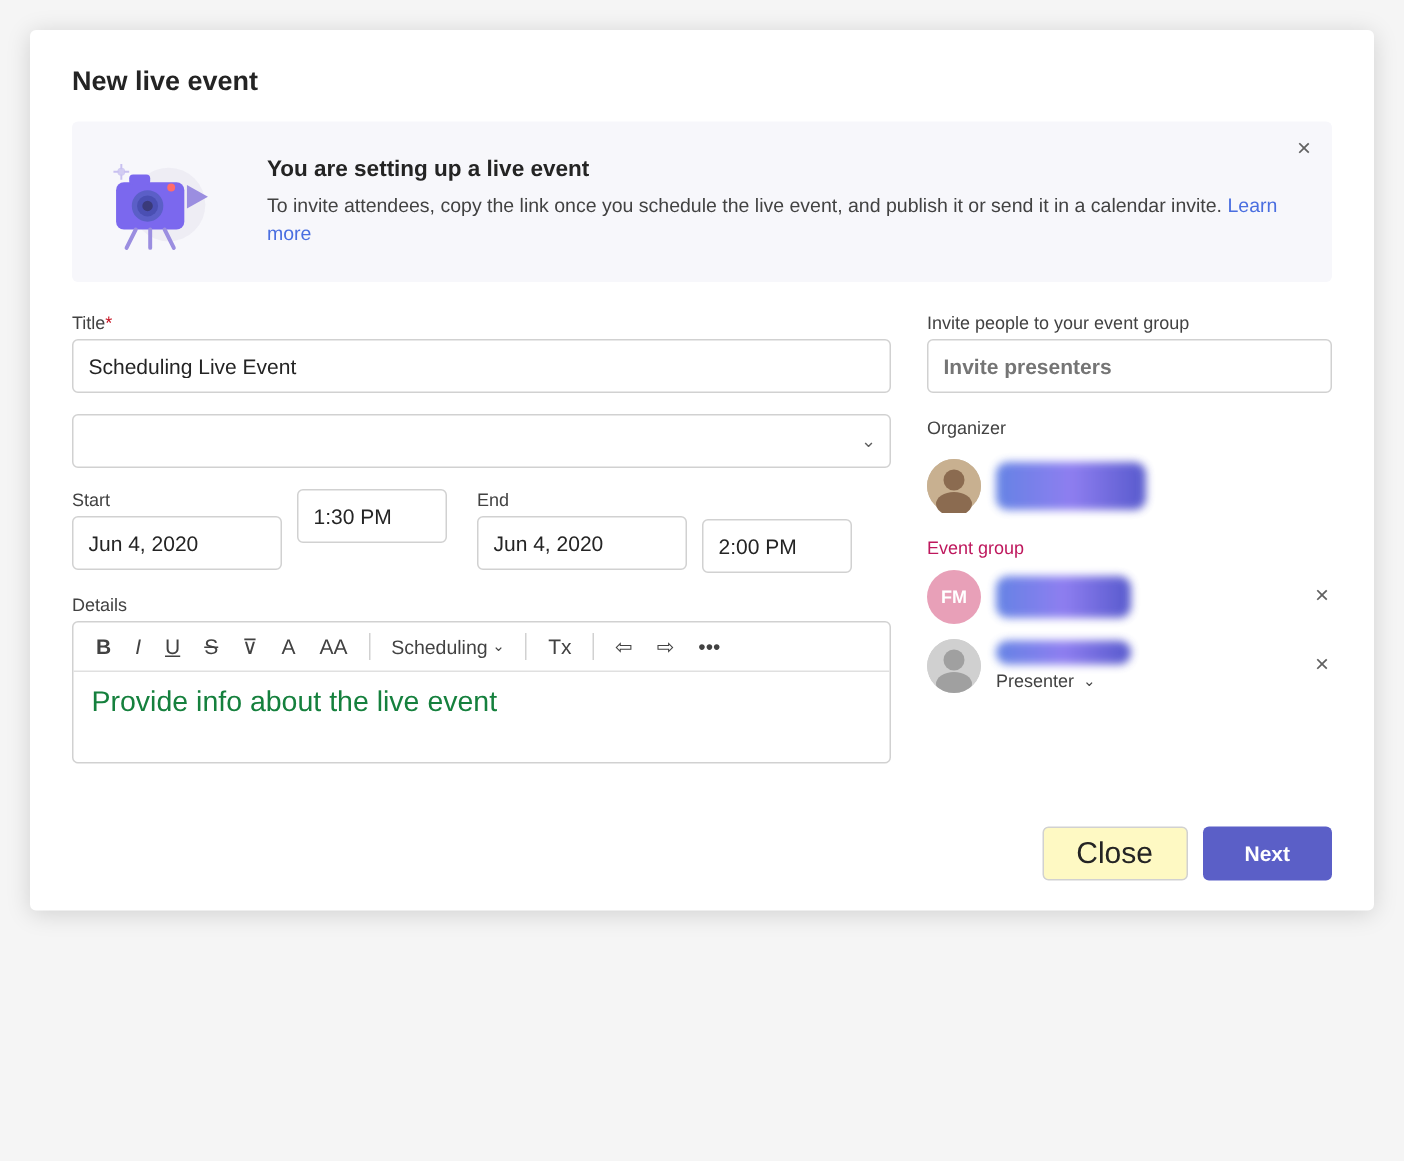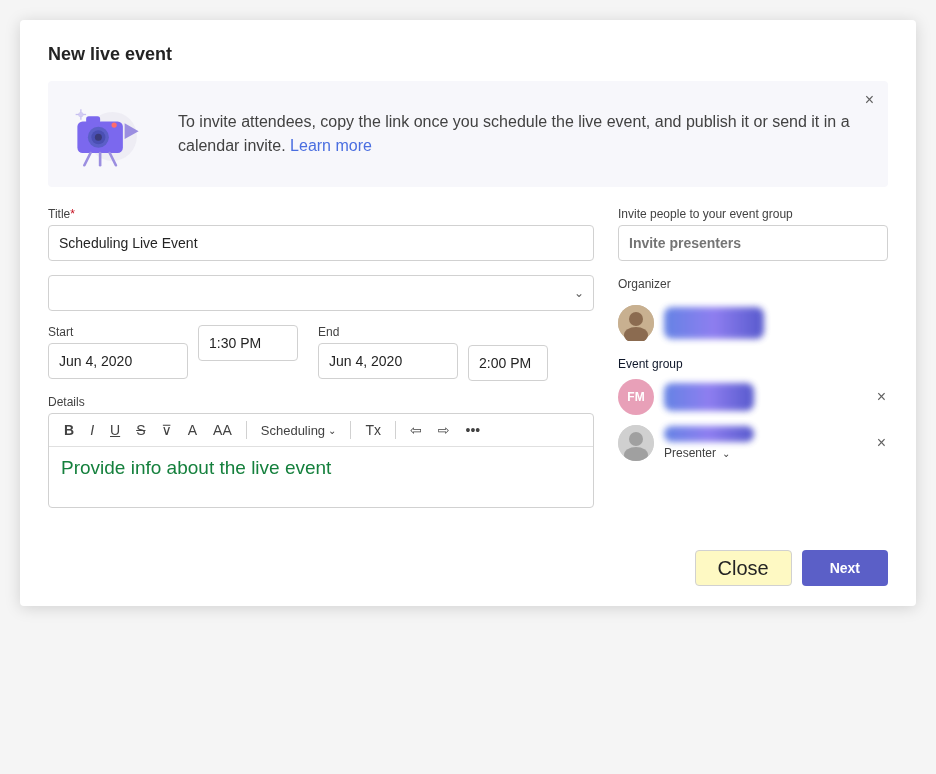--- a/index.html
+++ b/index.html
@@ -42,21 +42,21 @@
       flex-shrink: 0;
       margin-right: 20px;
     }
     .banner-text h3 {
       font-size: 15px;
       font-weight: 700;
       color: #242424;
       margin-bottom: 6px;
     }
     .banner-text p {
-      font-size: 16px;
+      font-size: 13px;
       color: #424242;
       line-height: 1.5;
     }
     .banner-text a {
       color: #4a6ee0;
       text-decoration: none;
     }
     .banner-close {
       position: absolute;
       top: 10px;
@@ -250,21 +250,21 @@
       background: none;
       border: none;
       cursor: pointer;
       color: #616161;
       font-size: 16px;
       padding: 2px;
       flex-shrink: 0;
     }
     .event-group-label {
       font-size: 12px;
-      color: #0f172a;
+      color: #be185d;
       margin: 8px 0 8px 0;
       display: block;
     }
     
     .dialog-footer {
       display: flex;
       justify-content: flex-end;
       gap: 10px;
       margin-top: 28px;
     }
@@ -335,20 +335,21 @@
         <line x1="47" y1="64" x2="54" y2="78" stroke="#9b8ee0" stroke-width="3" stroke-linecap="round"></line>
 
         <circle cx="14" cy="20" r="3" fill="#c8c0f0" opacity="0.8"></circle>
         <line x1="14" y1="14" x2="14" y2="18" stroke="#c8c0f0" stroke-width="1.5"></line>
         <line x1="14" y1="22" x2="14" y2="26" stroke="#c8c0f0" stroke-width="1.5"></line>
         <line x1="8" y1="20" x2="12" y2="20" stroke="#c8c0f0" stroke-width="1.5"></line>
         <line x1="16" y1="20" x2="20" y2="20" stroke="#c8c0f0" stroke-width="1.5"></line>
       </svg>
     </div>
     <div class="banner-text">
+      <h3>You are setting up a live event</h3>
       <p>
         <span>To invite attendees, copy the link once you schedule the live event, and publish it or send it in a calendar invite.</span>
         <a href="#">Learn more</a>
       </p>
     </div>
     <button class="banner-close">×</button>
   </div>
 
   <div class="main-layout">
 
@@ -376,21 +377,21 @@
           <input type="text" class="text-input date-field" style="width: 140px;" value="Jun 4, 2020">
         </div>
         <div class="datetime-group time-field" style="">
           <input type="text" class="text-input" style="width: 100px;" value="1:30 PM">
         </div>
         <div class="datetime-group" style="margin-left:10px;">
           <label class="field-label">End</label>
           <input type="text" class="text-input date-field" style="width: 140px;" value="Jun 4, 2020">
         </div>
         <div class="datetime-group time-field" style="margin-top:20px;">
-          <input type="text" class="text-input" style="width: 80px;" value="2:00 PM">
+          <input type="text" class="text-input" style="width: 100px;" value="2:00 PM">
         </div>
       </div>
 
       <div class="field-group">
         <label class="field-label">Details</label>
         <div class="details-area">
           <div class="toolbar">
             <button class="toolbar-btn bold">B</button>
             <button class="toolbar-btn italic">I</button>
             <button class="toolbar-btn underline">U</button>

